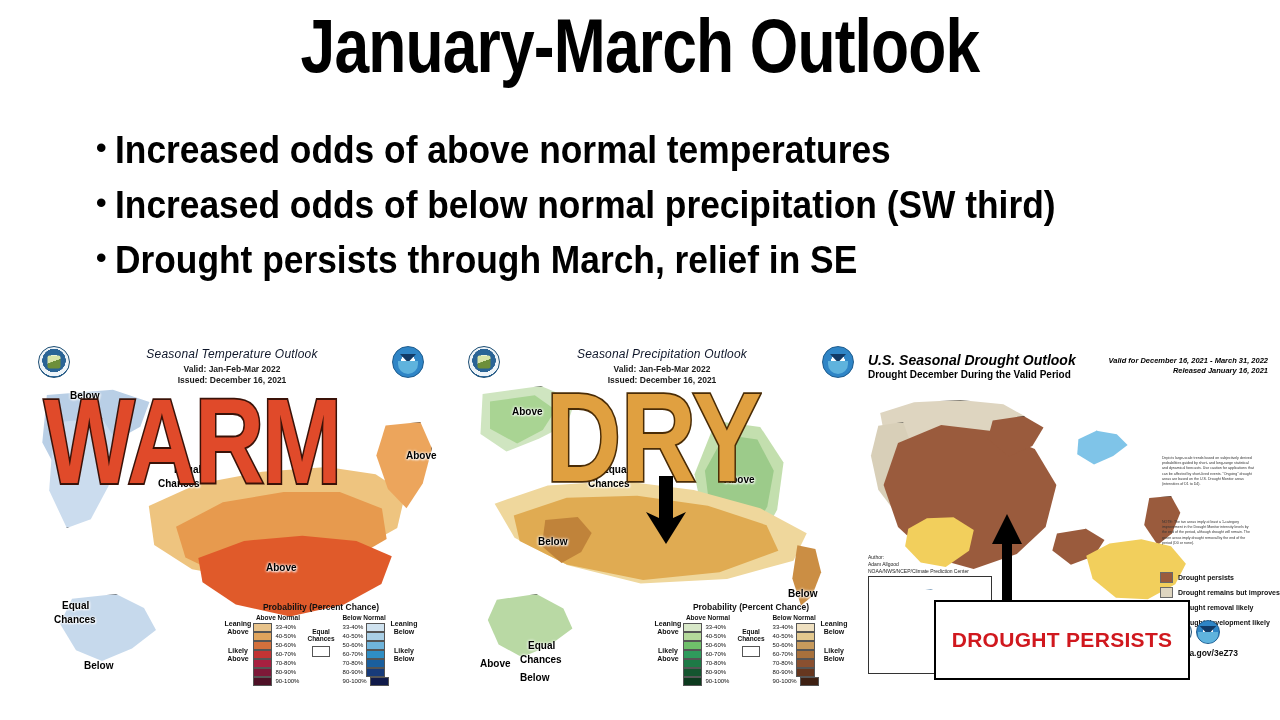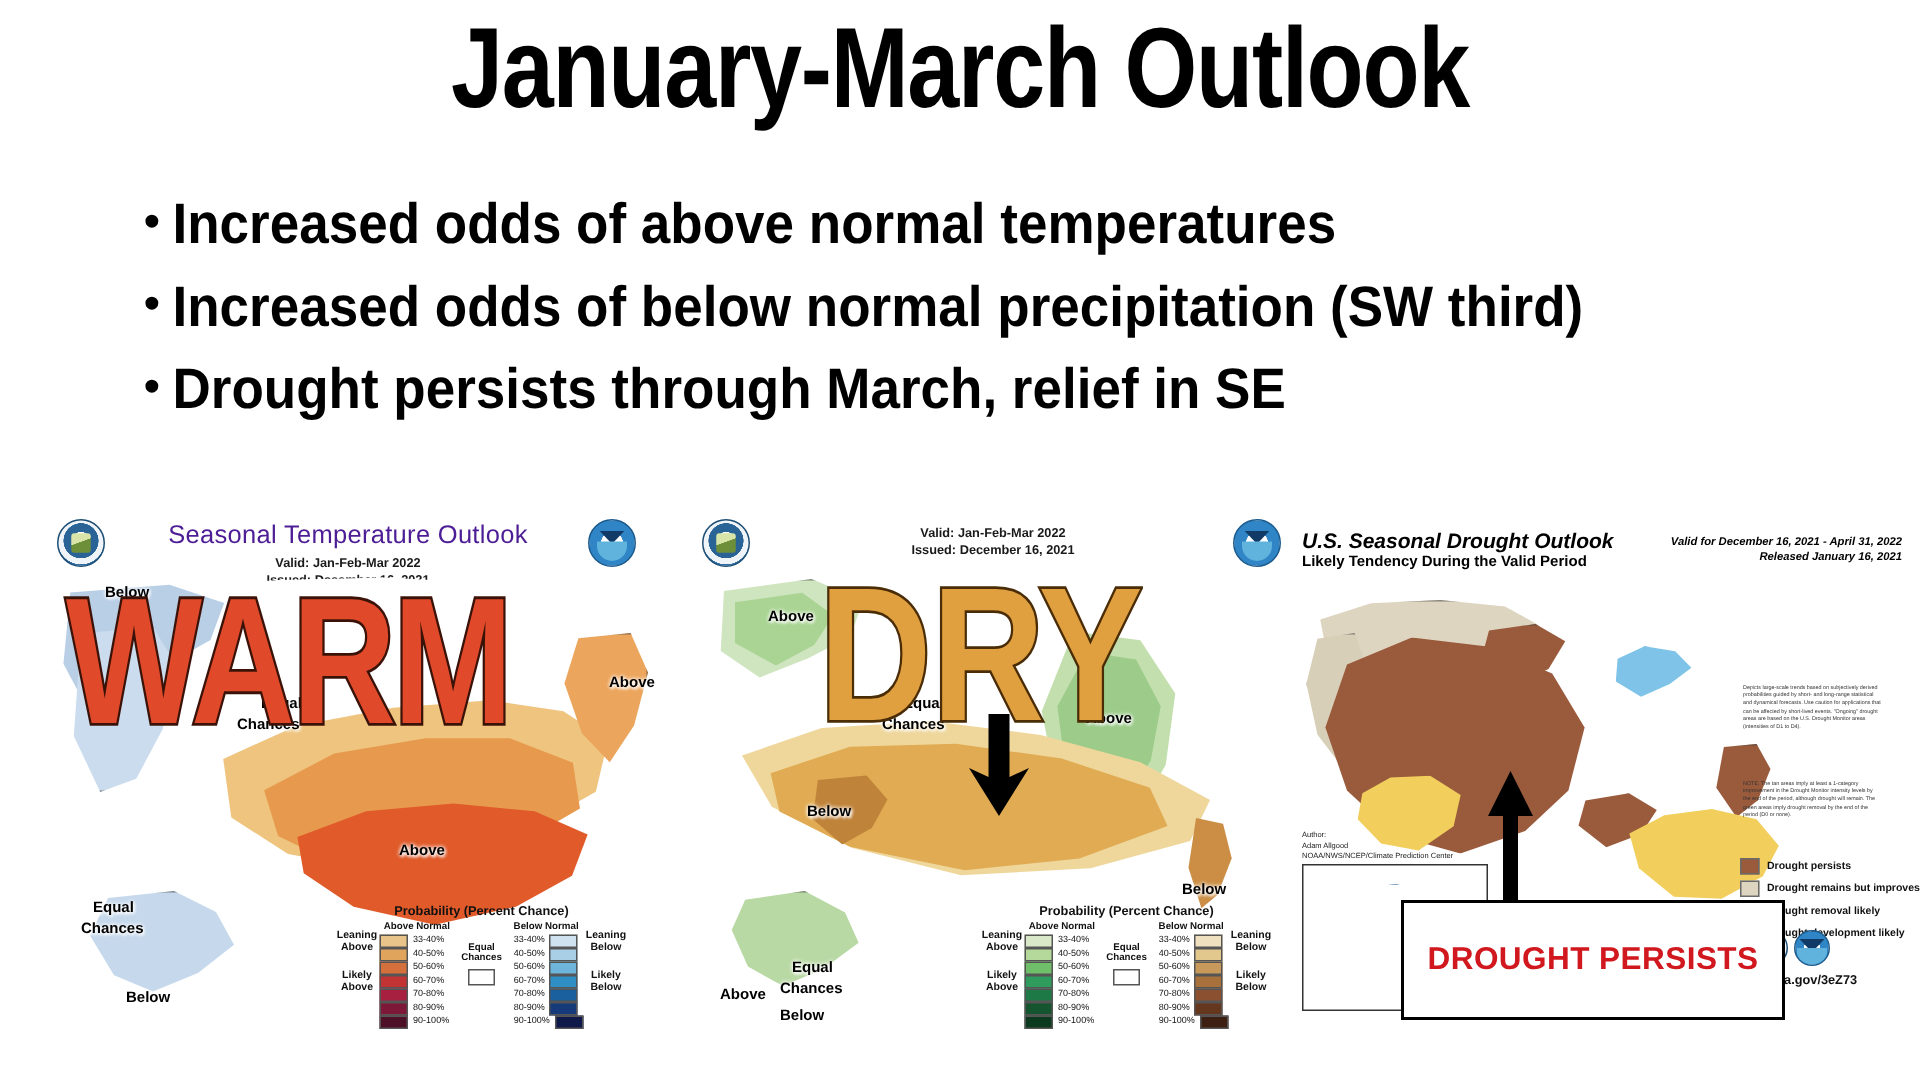--- a/index.html
+++ b/index.html
@@ -24,21 +24,21 @@
   }
   .bullet .dot{
     flex:0 0 auto;font-size:30px;line-height:1.18;margin-right:8px;
   }
   .bullet .btxt{transform:scaleX(.93);transform-origin:left center;white-space:nowrap;}
 
   
   .panel{position:absolute;background:#fff;overflow:hidden;}
   .pnl-head{position:absolute;left:0;top:0;width:100%;text-align:center;}
   .pnl-title{
-    font-size:17px;color:#4c1d95;letter-spacing:.2px;white-space:nowrap;
+    font-size:12px;color:#0f172a;letter-spacing:.2px;white-space:nowrap;font-style:italic;
   }
   .pnl-sub{font-size:8.5px;font-weight:bold;color:#1a1a1a;line-height:1.25;margin-top:3px;}
   .pnl-sub span.lbl{display:inline-block;}
 
   .logo{position:absolute;width:30px;height:30px;border-radius:50%;}
   .logo.nws{
     background:radial-gradient(circle at 50% 45%,#fdfdfd 0 26%,#2a6496 27% 52%,#eef4f8 53% 70%,#2f6ea5 71% 100%);
     border:1px solid #1d4e74;
   }
   .logo.nws:after{
@@ -325,20 +325,21 @@
 
     <div class="overword warm" style="left:22px;top:44px;">WARM</div>
   </div>
 
   <div class="panel" style="left:452px;top:338px;width:420px;height:378px;">
 
     <div class="logo nws" style="left:16px;top:8px;"></div>
     <div class="logo noaa" style="right:18px;top:8px;"></div>
 
     <div class="pnl-head" style="top:9px;">
+      <div class="pnl-title">Seasonal Precipitation Outlook</div>
       <div class="pnl-sub">
         <span class="lbl">Valid:</span>
         <span>Jan-Feb-Mar 2022</span><br>
         <span class="lbl">Issued:</span>
         <span>December 16, 2021</span>
       </div>
     </div>
 
     <div class="mapwrap" style="left:0;top:28px;width:420px;height:260px;">
       <div class="usmap">
@@ -482,24 +483,24 @@
     <div class="overword dry" style="left:94px;top:36px;">DRY</div>
     <svg class="arrow" style="left:190px;top:138px;width:48px;height:70px;" viewBox="0 0 48 70">
       <path d="M17 0 L31 0 L31 42 L44 36 L24 68 L4 36 L17 42 Z" fill="#000"></path>
     </svg>
   </div>
 
   <div class="dpanel" style="left:862px;top:344px;width:412px;height:340px;">
 
     <div style="position:absolute;left:6px;top:8px;">
       <div class="d-title">U.S. Seasonal Drought Outlook</div>
-      <div class="d-sub">Likely Tendency During the Valid Period</div>
+      <div class="d-sub">Drought December During the Valid Period</div>
     </div>
     <div class="d-valid" style="position:absolute;right:6px;top:12px;">
-      <div>Valid for December 16, 2021 - April 31, 2022</div>
+      <div>Valid for December 16, 2021 - March 31, 2022</div>
       <div>Released January 16, 2021</div>
     </div>
 
     <div class="mapwrap" style="left:2px;top:44px;width:330px;height:232px;">
       <div class="usmap">
         <div class="usbase" style="left:2%;top:4%;width:96%;height:82%;"></div>
 
         <div class="blob" style="left:10px;top:12px;width:152px;height:52px;background:#ded5c0;
                     clip-path:polygon(4% 24%,26% 4%,56% 0%,84% 8%,98% 30%,86% 62%,56% 84%,26% 76%,6% 54%);"></div>
         <div class="blob" style="left:6px;top:34px;width:44px;height:92px;background:#d8cfb8;

